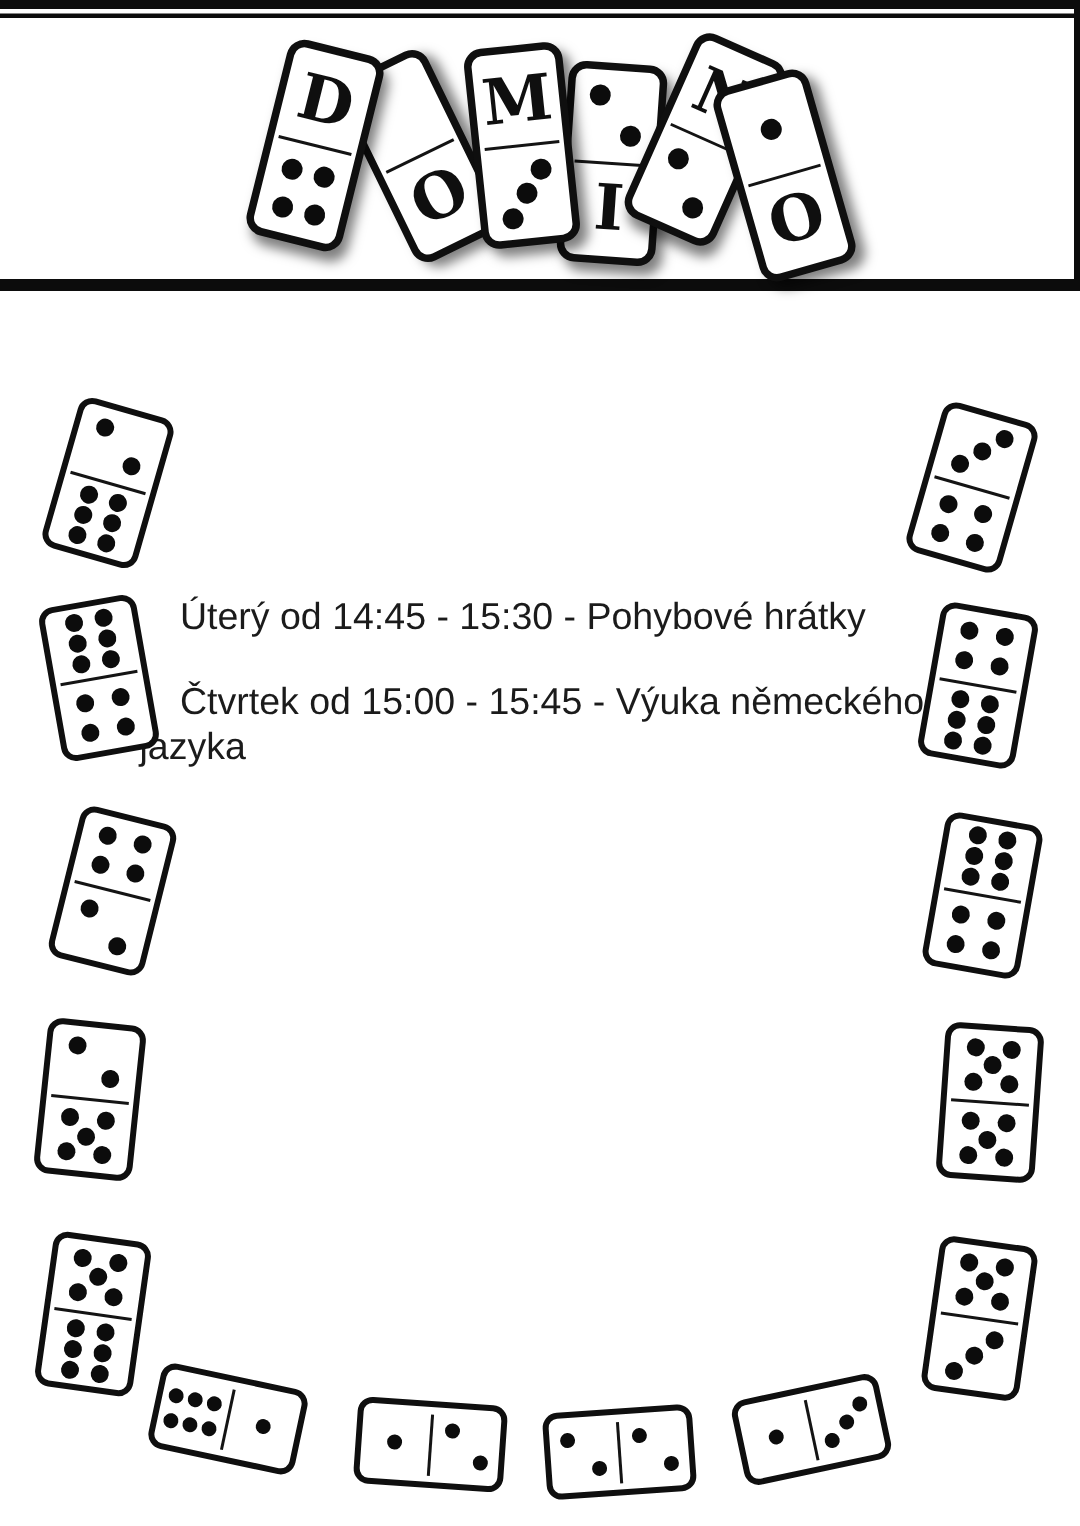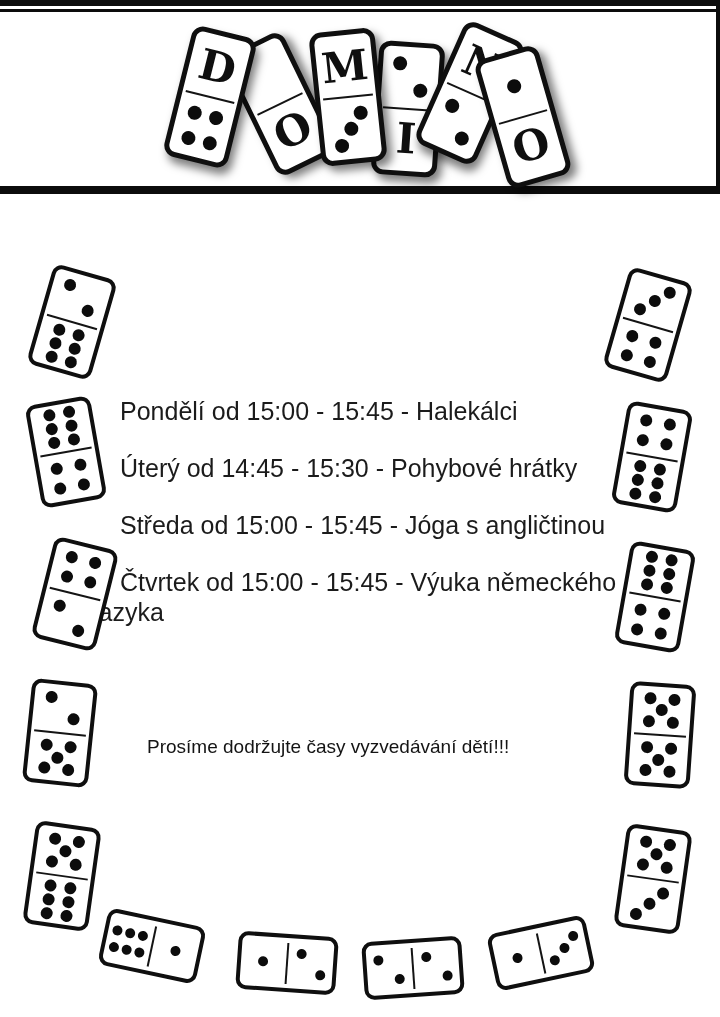--- a/index.html
+++ b/index.html
@@ -109,28 +109,25 @@
         </div>
         <div class="half" style="bottom: 0px; left: 0px; right: 0px; height: 48%;"></div>
         <span class="tile-letter" style="top: 52%; height: 45%;">O</span>
       </div>
     </div>
 
   <div class="bar bar-rule"></div>
 
 
   <div class="schedule">
-    <p>Pondělí od 15:00 - 15:45 - Halekálci</p>
     <p>Úterý od 14:45 - 15:30 - Pohybové hrátky</p>
-    <p>Středa od 15:00 - 15:45 - Jóga s angličtinou</p>
     <p>Čtvrtek od 15:00 - 15:45 - Výuka německého jazyka</p>
   </div>
 
   <div class="notes">
-    <p>Prosíme dodržujte časy vyzvedávání dětí!!!</p>
   </div>
 
   <div id="decor-layer">
       <div class="domino vert decor" style="left: 39px; top: 270px; width: 66px; height: 104px; transform: rotate(16deg);">
         <div class="divider"></div>
         <div class="half" style="top: 0px; left: 0px; right: 0px; height: 48%;">
           <span class="pip" style="left: 30%; top: 28%;"></span>
           <span class="pip" style="left: 70%; top: 72%;"></span>
         </div>
         <div class="half" style="bottom: 0px; left: 0px; right: 0px; height: 48%;">

